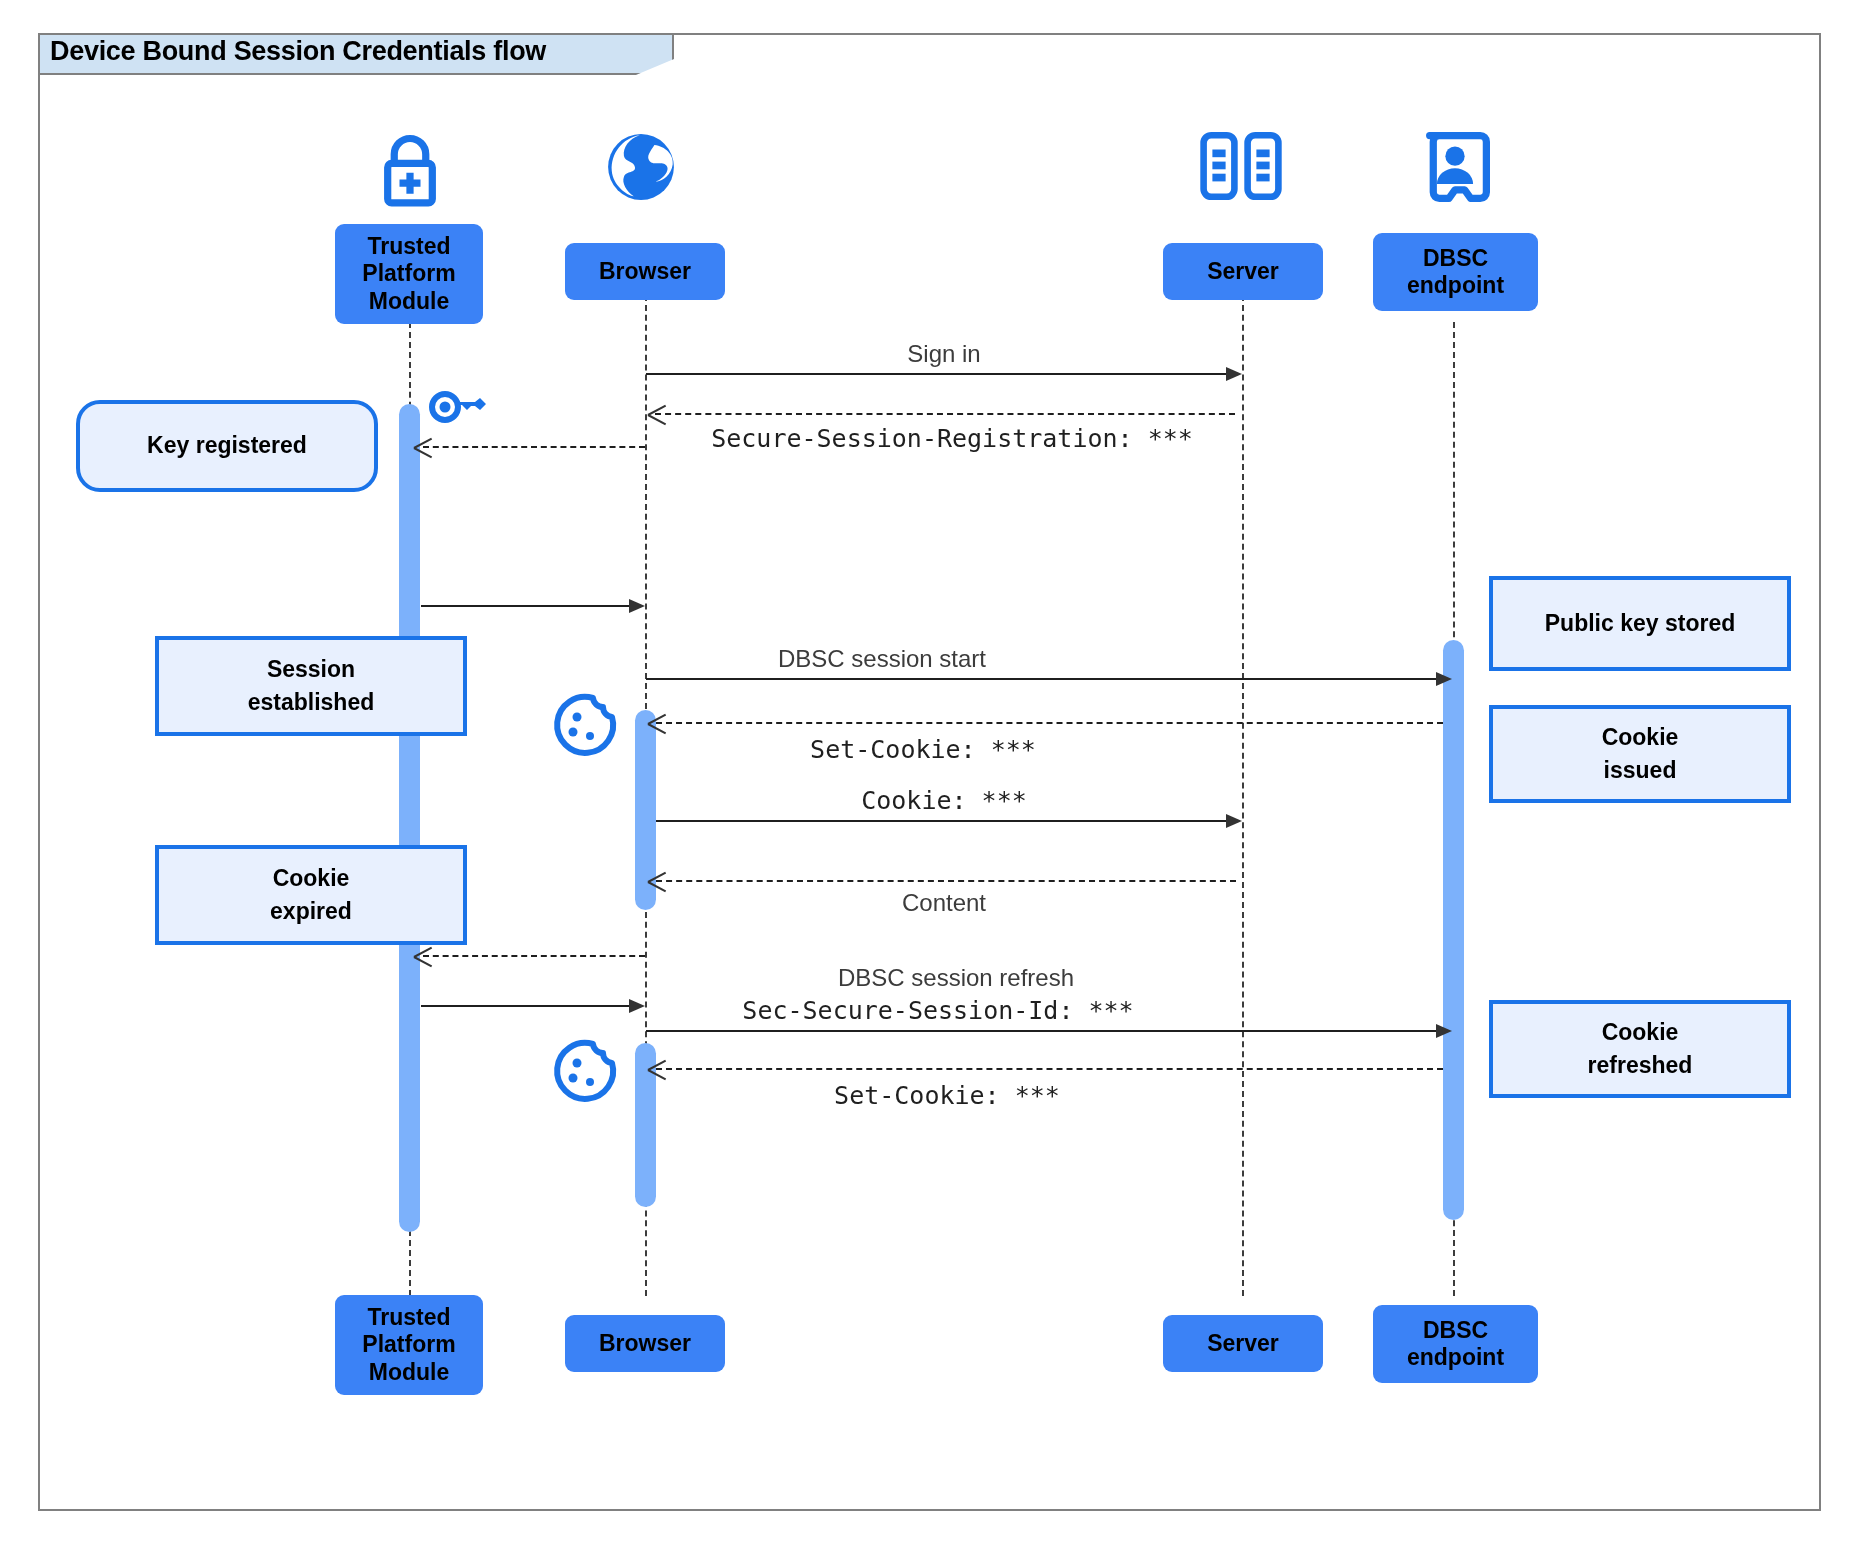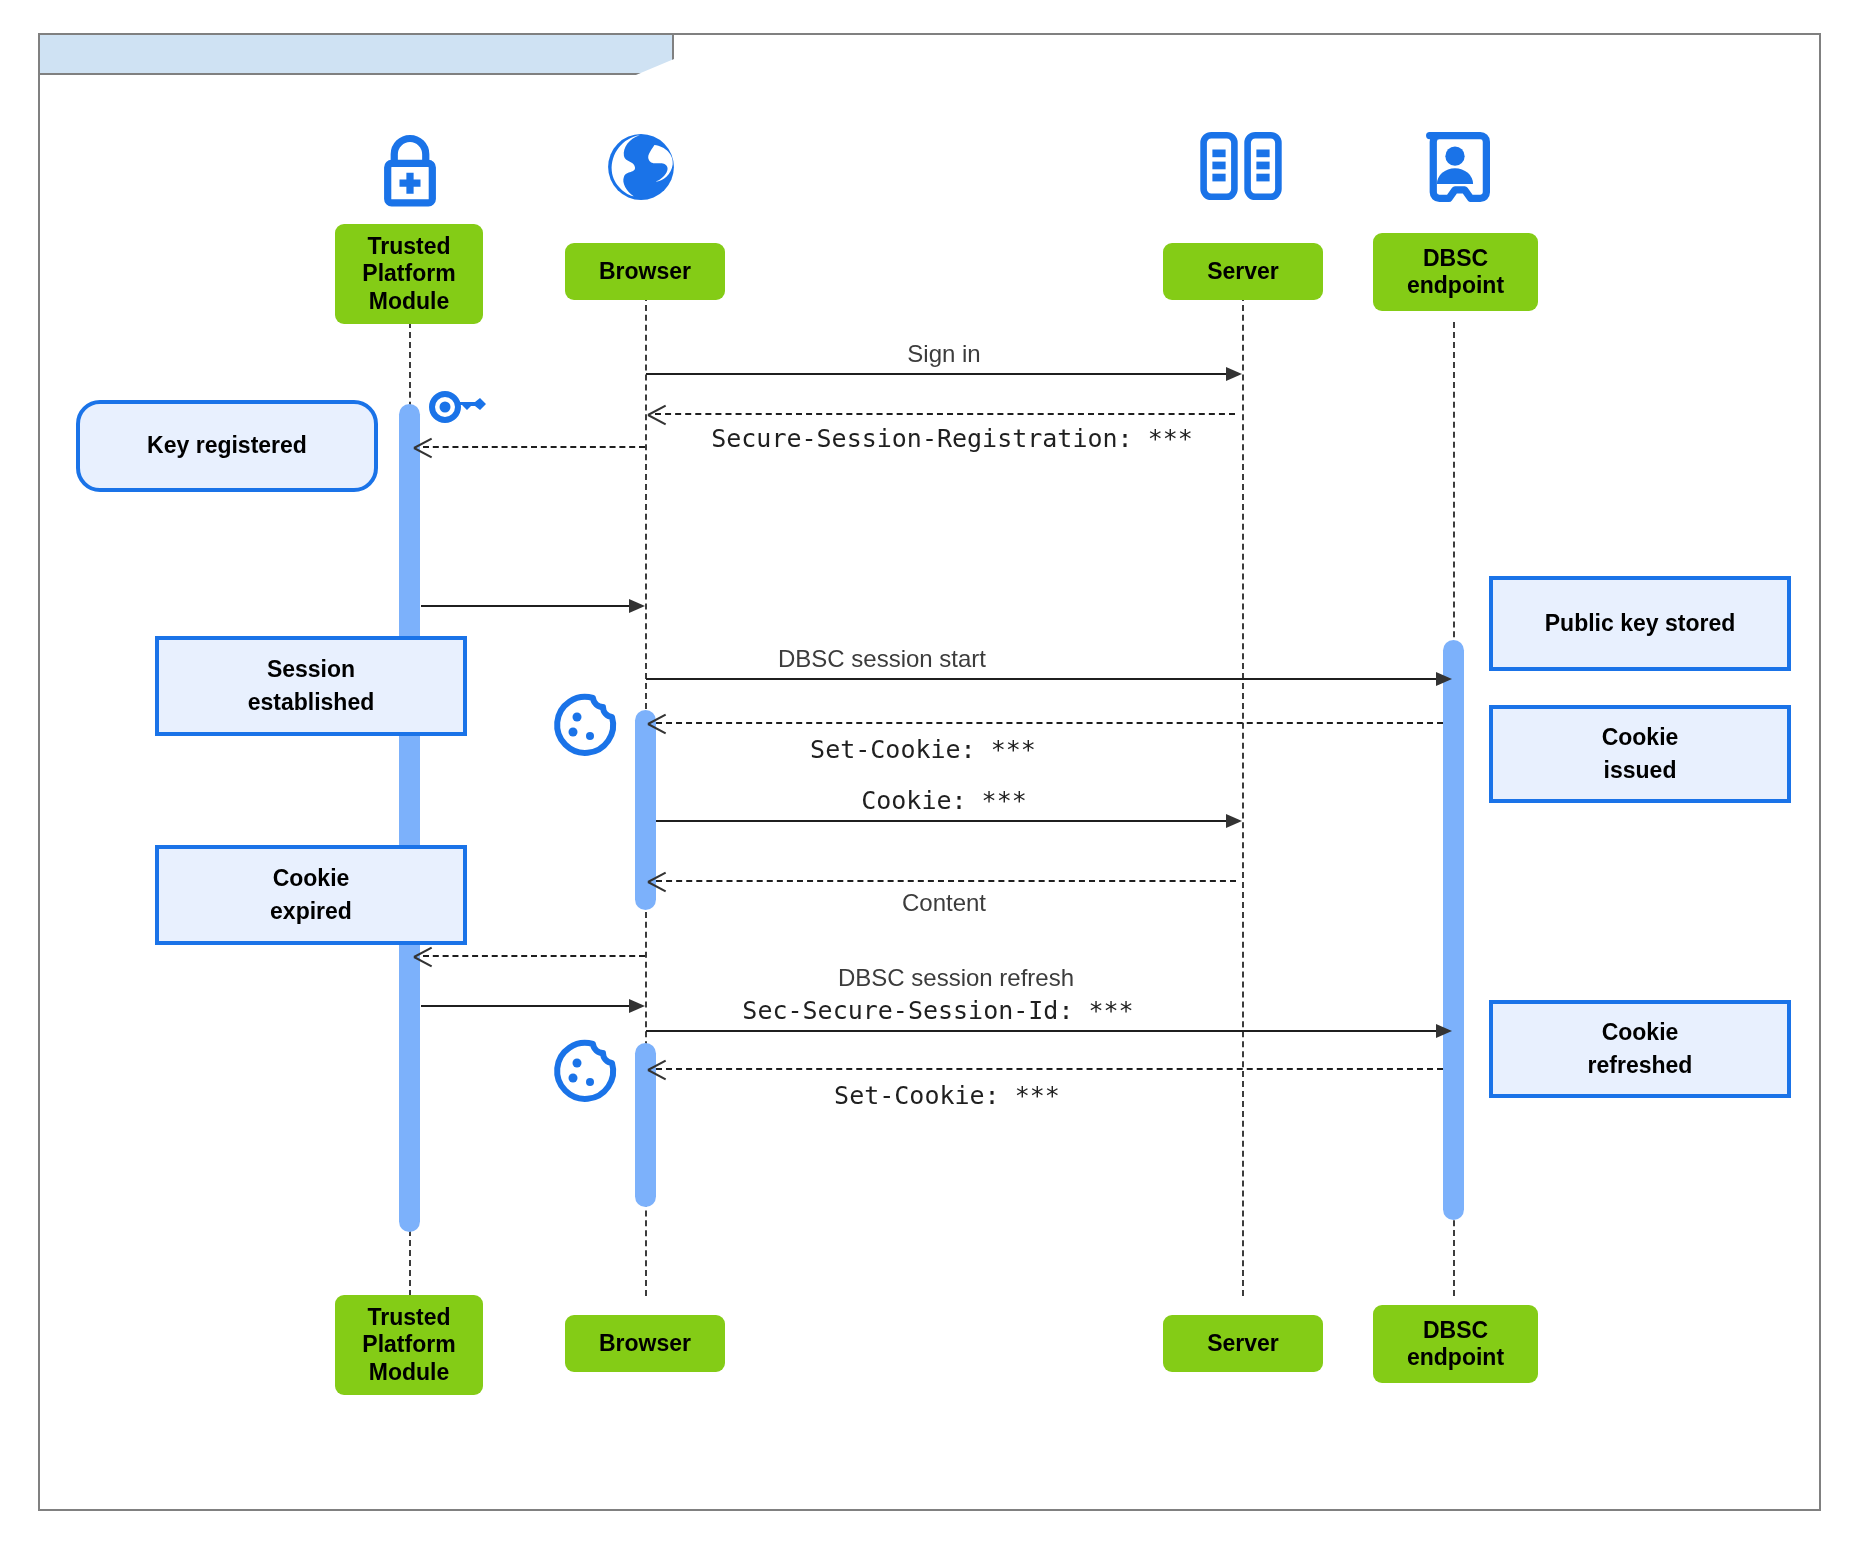--- a/index.html
+++ b/index.html
@@ -54,21 +54,21 @@
   
   .lifeline {
     position: absolute;
     width: 0;
     border-left: 2px dashed #3c3c3c;
   }
 
   
   .participant {
     position: absolute;
-    background: #84cc16;
+    background: #3b82f6;
     border-radius: 9px;
     color: #000000;
     font-weight: bold;
     font-size: 23px;
     display: flex;
     align-items: center;
     justify-content: center;
     text-align: center;
     line-height: 1.18;
     box-sizing: border-box;
@@ -152,20 +152,21 @@
     position: absolute;
   }
 </style>
 </head>
 <body>
 
 <div id="canvas">
 
   <div class="frame"></div>
   <div class="frame-tab"></div>
+  <div class="frame-tab-label">Device Bound Session Credentials flow</div>
 
   <div class="lifeline" style="left:409px; top:322px; height:974px;"></div>
   <div class="lifeline" style="left:645px; top:285px; height:1011px;"></div>
   <div class="lifeline" style="left:1242px; top:285px; height:1011px;"></div>
   <div class="lifeline" style="left:1453px; top:322px; height:974px;"></div>
 
   <div class="activation" style="left:399px; top:404px; height:828px;"></div>
   <div class="activation" style="left:635px; top:710px; height:200px;"></div>
   <div class="activation" style="left:635px; top:1043px; height:164px;"></div>
   <div class="activation" style="left:1443px; top:640px; height:580px;"></div>

